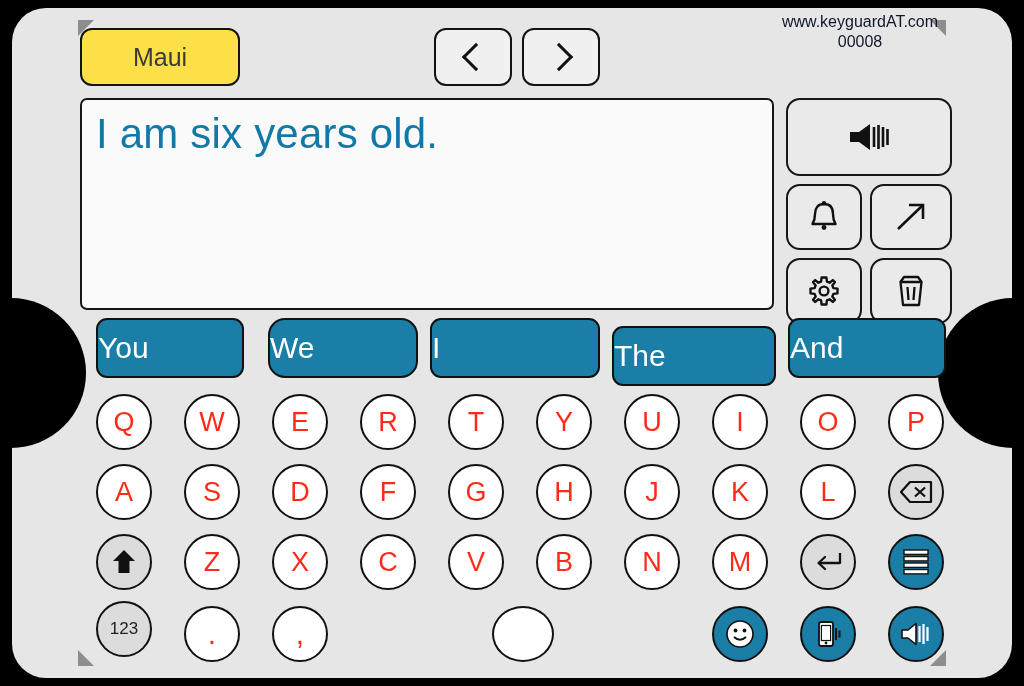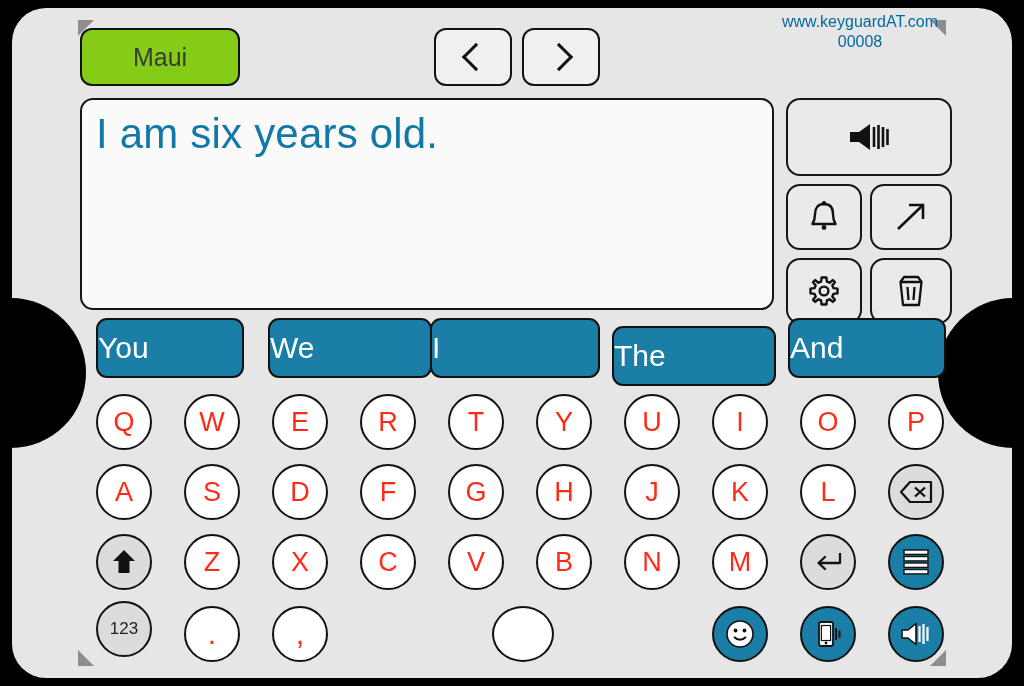--- a/index.html
+++ b/index.html
@@ -30,40 +30,40 @@
 
   
   #topbar{position:absolute;left:68px;top:20px;width:880px;height:66px;}
   .tbtn{
     position:absolute;top:0;height:58px;box-sizing:border-box;
     border:2.5px solid #121212;border-radius:12px;
     display:flex;align-items:center;justify-content:center;
     font-size:25px;color:#3a3a3a;background:#f0f0f0;
     white-space:nowrap;overflow:hidden;
   }
-  .tbtn.yellow{background:#84cc16;}
+  .tbtn.yellow{background:#fde047;}
   #btn-maui{left:0;width:160px;}
   #btn-phrase{left:176px;width:166px;}
   #btn-prev{left:354px;width:78px;font-size:0;}
   #btn-next{left:442px;width:78px;font-size:0;}
 
   .chev{width:17px;height:17px;border-left:3px solid #121212;border-bottom:3px solid #121212;}
   .chev.left{transform:rotate(45deg);margin-left:5px;}
   .chev.right{transform:rotate(-135deg);margin-right:5px;}
 
   #brand{
     position:absolute;right:2px;top:4px;width:300px;text-align:center;
-    font-size:16px;color:#0369a1;line-height:1.22;
+    font-size:16px;color:#0f172a;line-height:1.22;
   }
 
   
   #msgbox{
     position:absolute;left:68px;top:90px;width:694px;height:212px;
     box-sizing:border-box;background:#fafafa;
-    border:2.5px solid #161616;border-radius:13px;
+    border:2.5px solid #161616;border-radius:7px;
   }
   #msgtext{
     position:absolute;left:14px;top:10px;right:10px;
     font-size:42px;color:#1178a8;letter-spacing:.2px;
   }
 
   
   .tool{
     position:absolute;box-sizing:border-box;background:#eaeaea;
     border:2.5px solid #161616;border-radius:14px;
@@ -170,21 +170,21 @@
           <path d="M6.5 9 L10 4 L24 4 L27.5 9"></path>
           <path d="M13.5 14 L14.5 27 M20.5 14 L19.5 27"></path>
         </g>
       </svg>
     </div>
 
     <div id="predict">
         <div class="pred" style="left: 0px; width: 148px;">
           <span>You</span>
         </div>
-        <div class="pred" style="left: 172px; width: 164px;">
+        <div class="pred" style="left: 172px; width: 150px; border-radius: 17px;">
           <span>We</span>
         </div>
         <div class="pred" style="left: 334px; width: 170px;">
           <span>I</span>
         </div>
         <div class="pred" style="left: 516px; width: 164px; margin-top: 8px;">
           <span>The</span>
         </div>
         <div class="pred" style="left: 692px; width: 158px;">
           <span>And</span>

